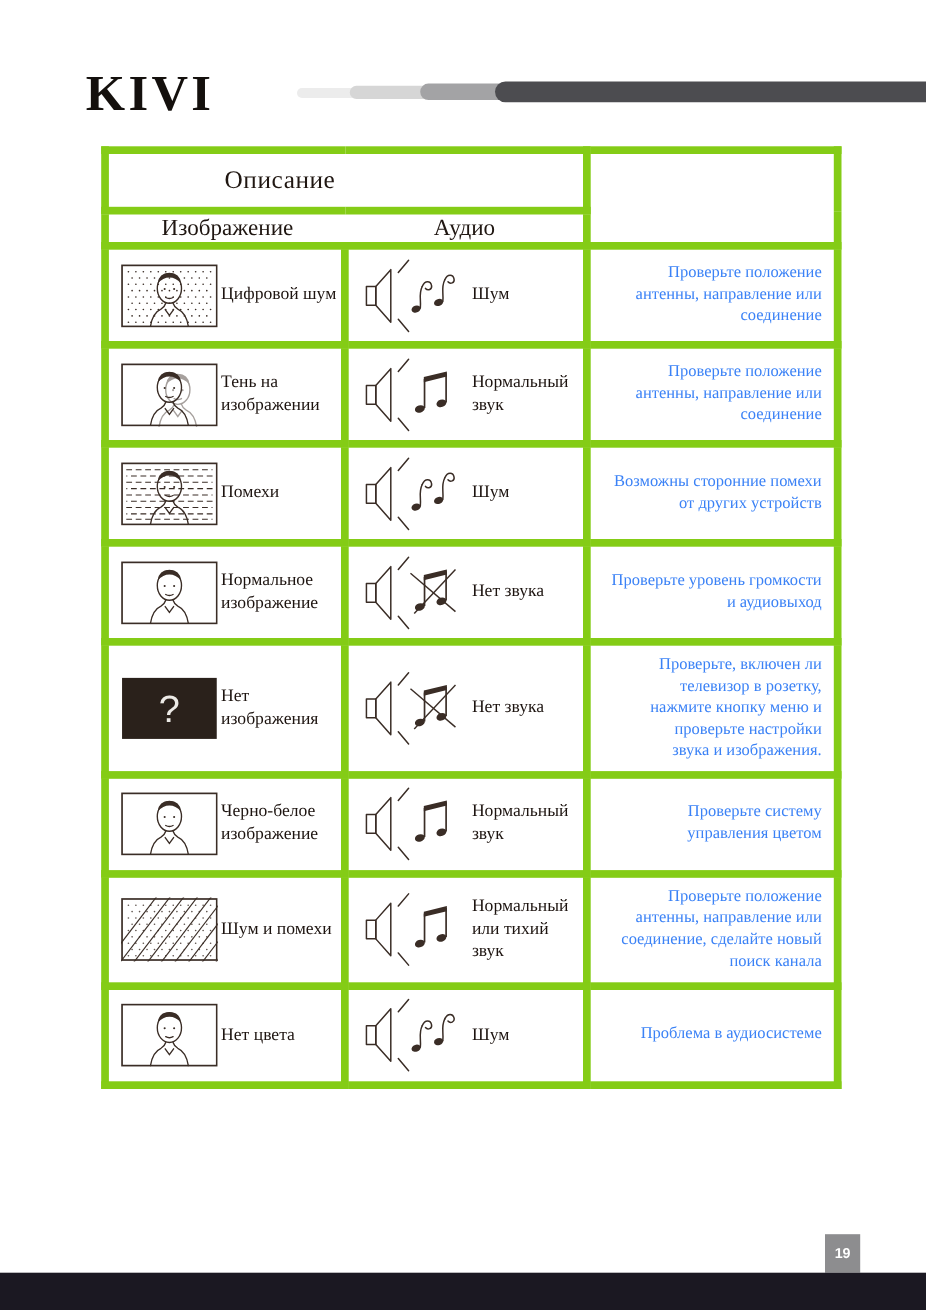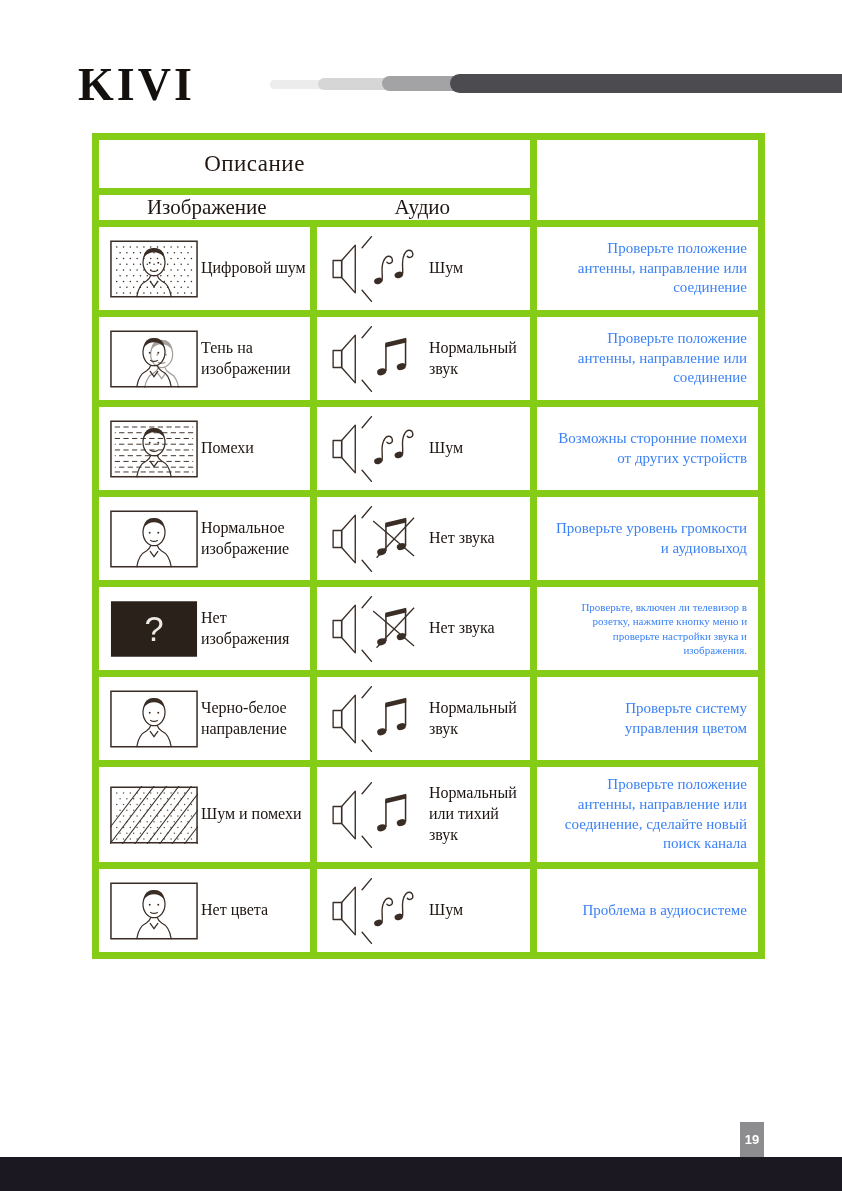--- a/index.html
+++ b/index.html
@@ -40,31 +40,31 @@
   td.subhd { height: 28px; font-size: 21px; }
   .subhead { display: flex; }
   .subhead span { width: 50%; text-align: center; }
   tr.row td { height: 90px; }
 
   .cellflex { display: flex; align-items: center; gap: 3px; padding: 4px 4px 4px 11px; }
   .pic { width: 88px; height: 58px; flex: 0 0 auto; }
   .aud { width: 98px; height: 70px; flex: 0 0 auto; }
   .lbl { font-size: 16px; line-height: 1.3; color: #1d1410; }
   td.sol { padding: 8px 11px 8px 13px; font-size: 15px; line-height: 1.32; color: #3b82f6; text-align: right; }
-  td.sol.small { font-size: 11px; line-height: 1.3; padding-left: 40px; }
+  td.sol.small { font-size: 15px; line-height: 1.3; padding-left: 40px; }
 
   .qmark {
     font-family: "Liberation Sans", sans-serif;
     font-size: 36px; fill: #eceae6; text-anchor: middle;
   }
 
   
   .footer-bar { position: absolute; left: 0; bottom: 0; width: 842px; height: 34px; background: #1b1822; }
   .page-num {
-    position: absolute; right: 78px; bottom: 34px; width: 24px; height: 35px;
+    position: absolute; right: 60px; bottom: 34px; width: 32px; height: 35px;
     background: #8d8d8f; color: #ffffff;
     font-family: "Liberation Sans", sans-serif; font-size: 13px; font-weight: 700;
     display: flex; align-items: center; justify-content: center;
   }
 </style>
 </head>
 <body>
 
 <svg width="0" height="0" style="position:absolute" aria-hidden="true">
   <defs>
@@ -295,21 +295,21 @@
     <td class="sol small">Проверьте, включен ли телевизор в розетку, нажмите кнопку меню и проверьте настройки звука и изображения.</td>
   </tr>
 
   <tr class="row">
     <td>
       <div class="cellflex">
         <svg class="pic" viewBox="0 0 92 60">
               <use href="#sym-frame"></use>
               <use href="#sym-face"></use>
             </svg>
-        <span class="lbl">Черно-белое направление</span>
+        <span class="lbl">Черно-белое изображение</span>
       </div>
     </td>
     <td>
       <div class="cellflex">
         <svg class="aud" viewBox="0 0 115 80">
               <use href="#sym-speaker"></use>
               <use href="#sym-notes-normal"></use>
             </svg>
         <span class="lbl">Нормальный звук</span>
       </div>

